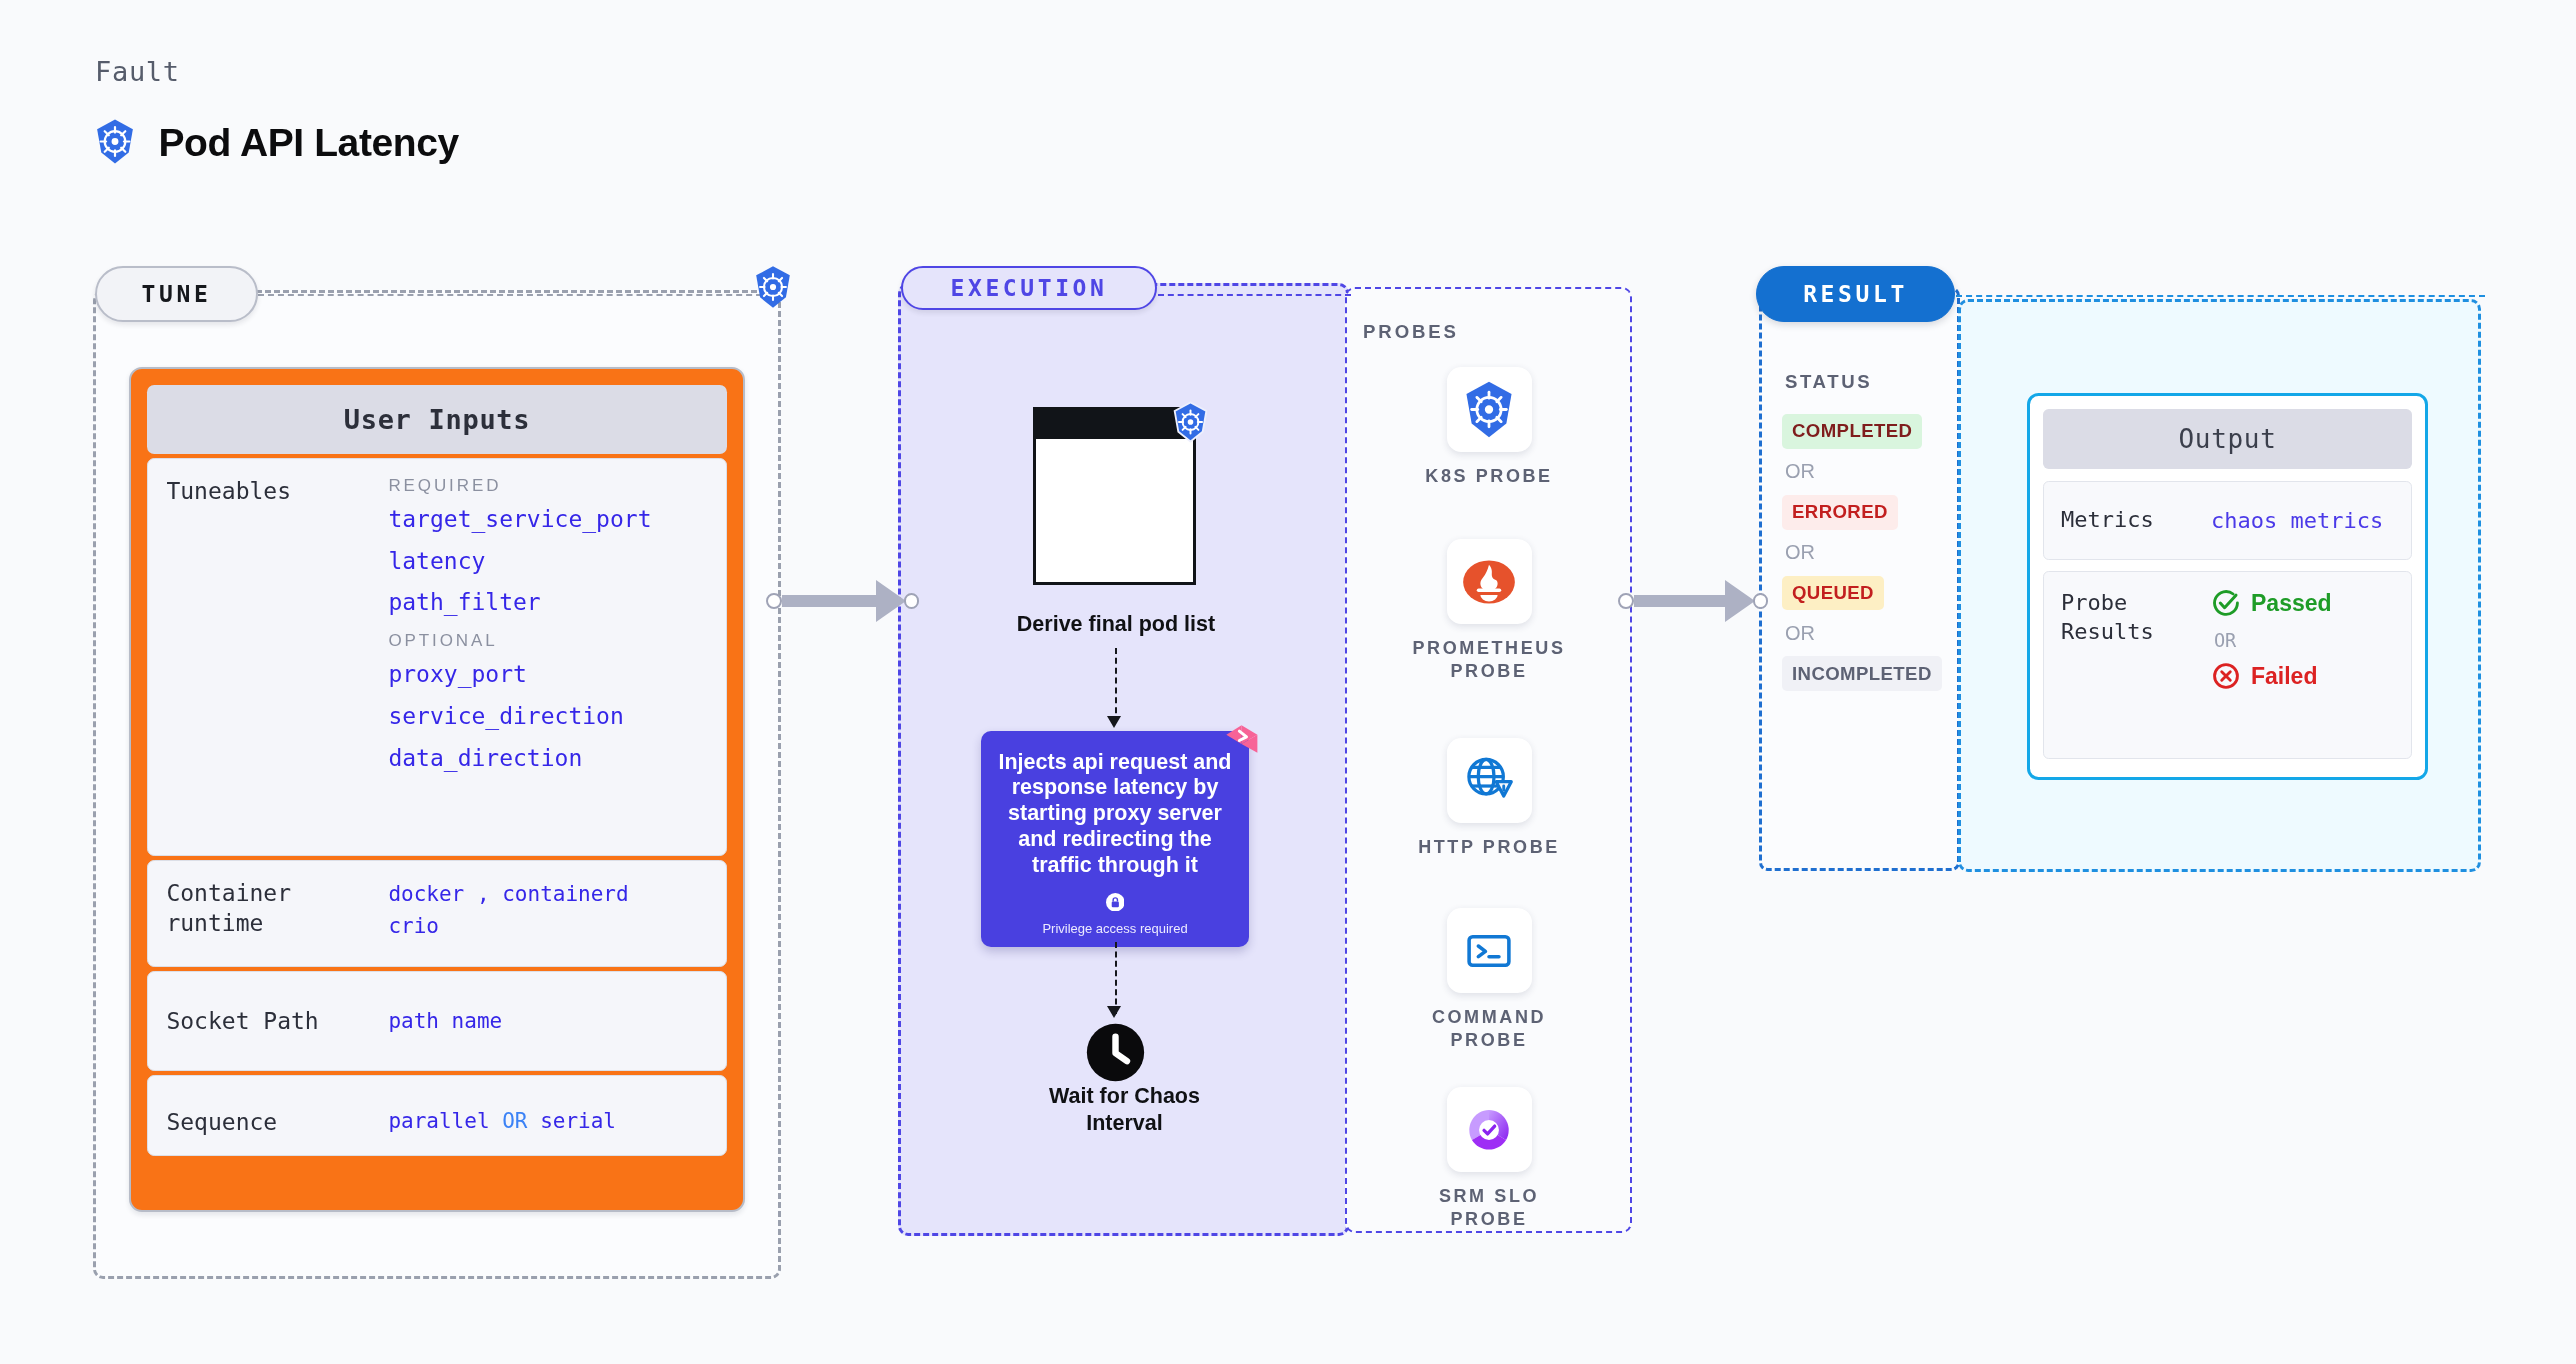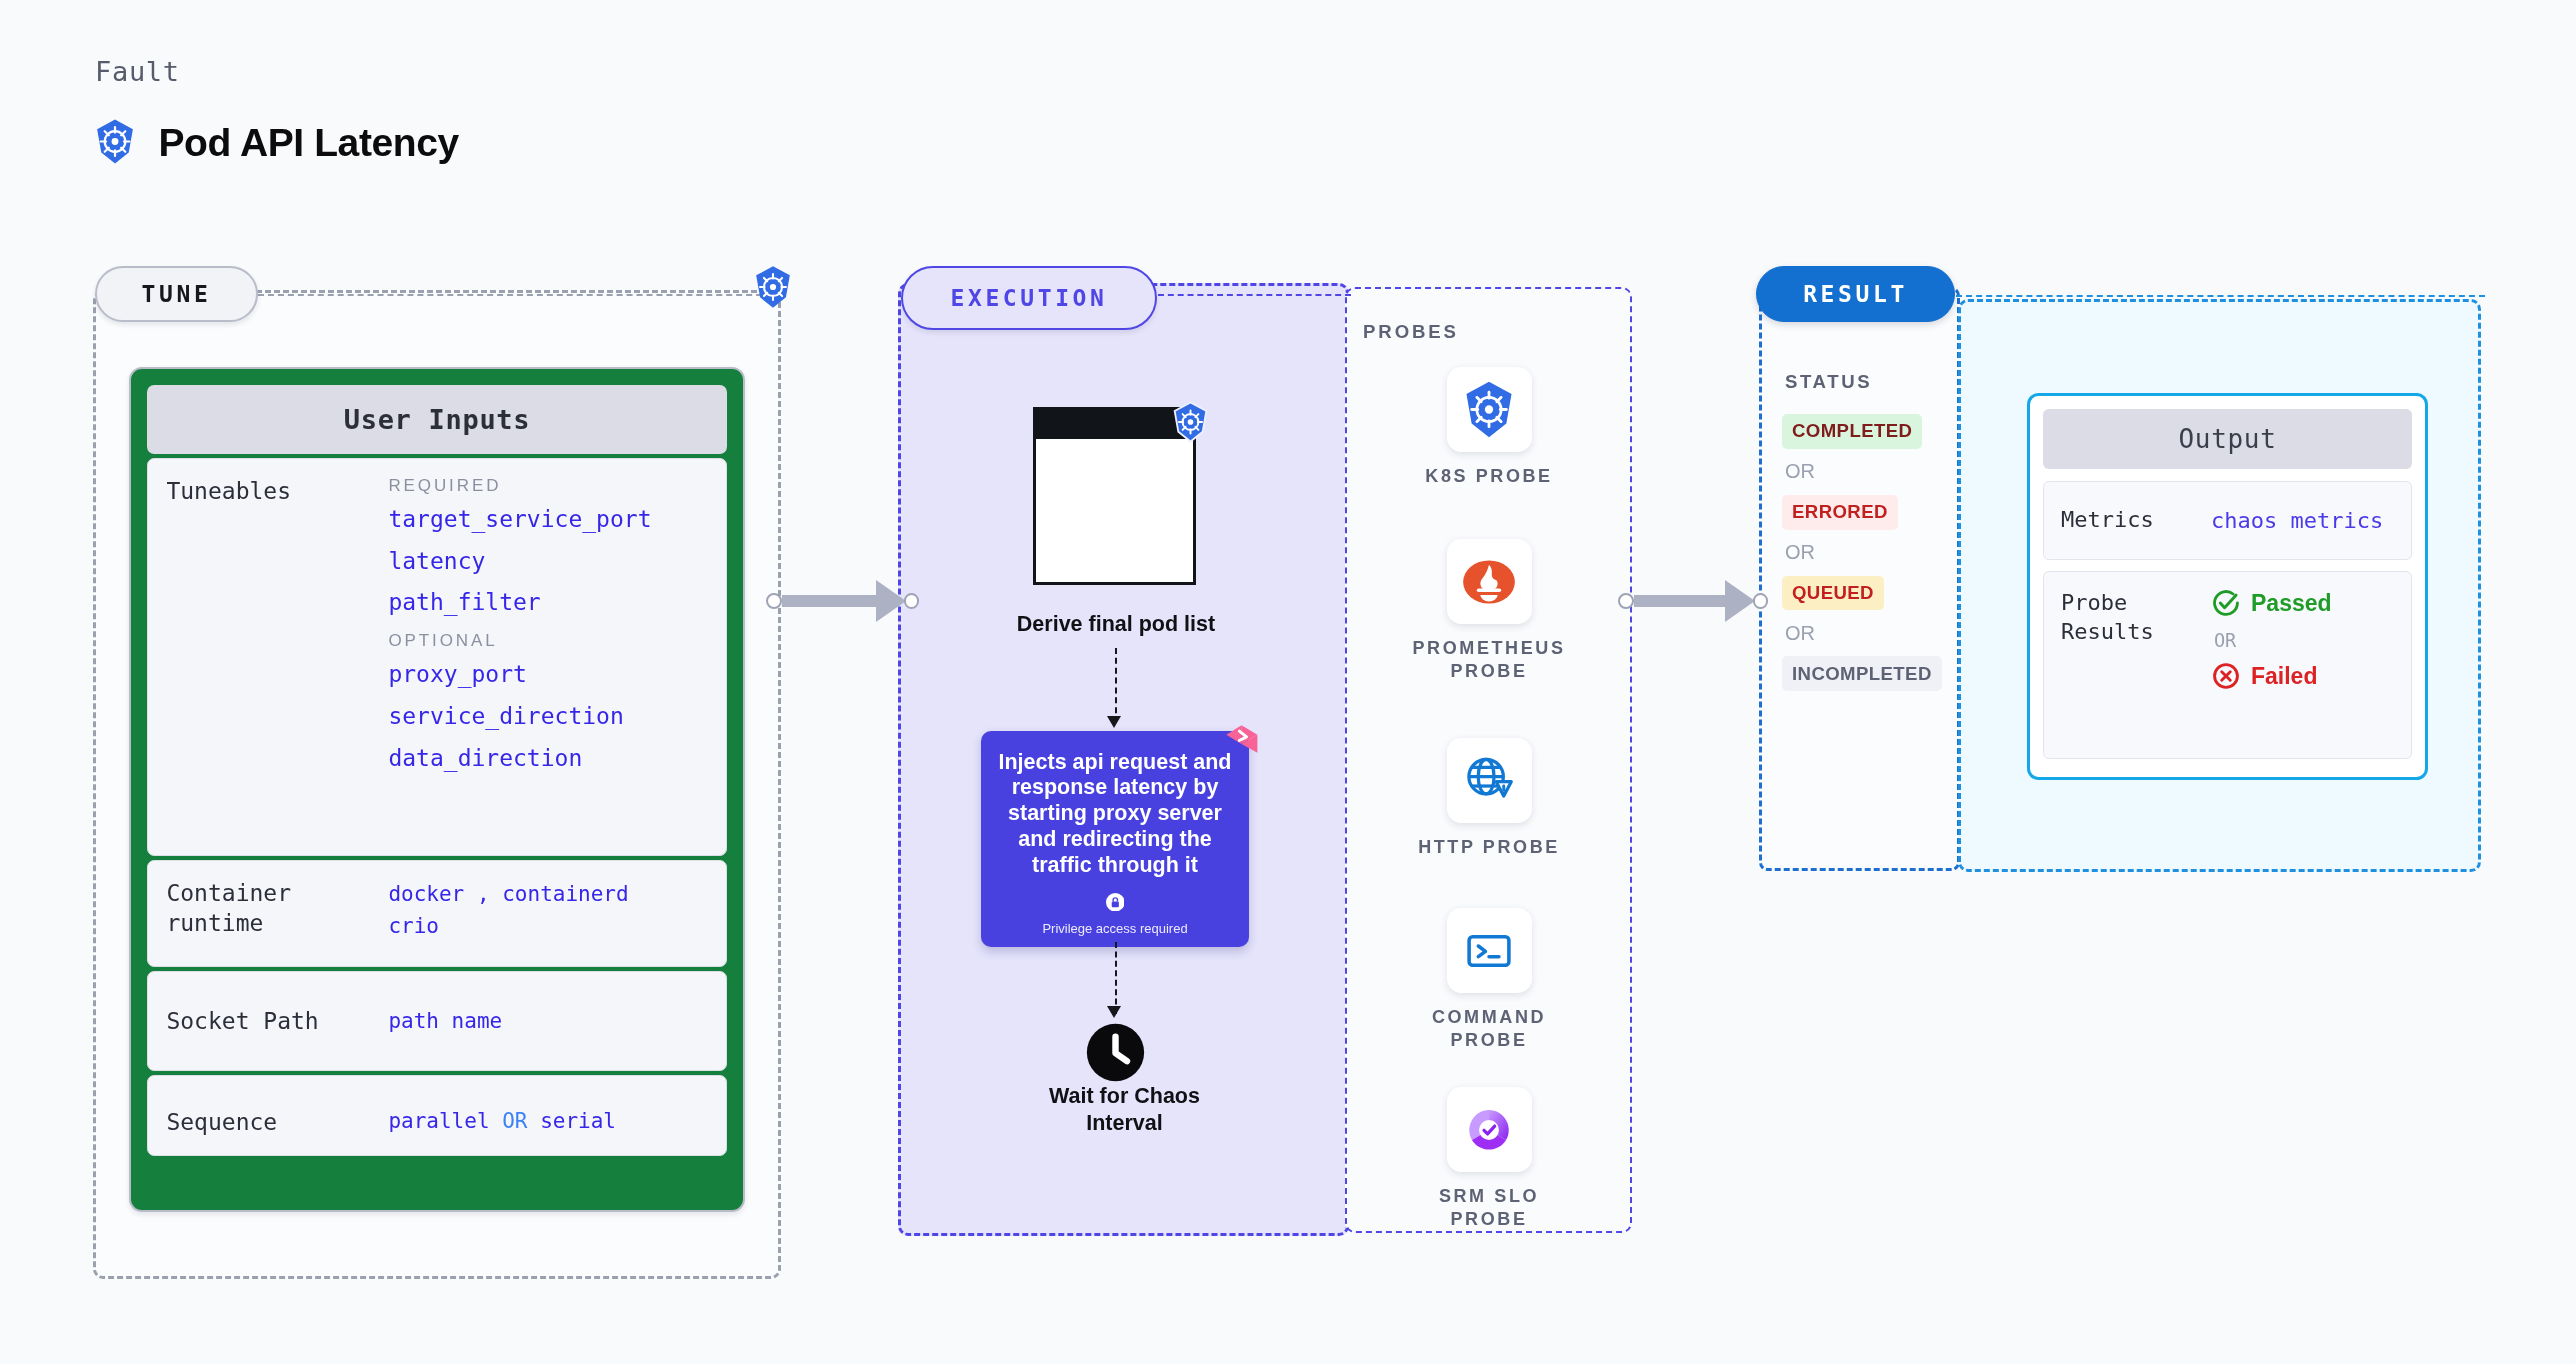--- a/index.html
+++ b/index.html
@@ -54,40 +54,40 @@
     position: absolute; display: flex; align-items: center; justify-content: center;
     border-radius: 716px; font-family: "DejaVu Sans Mono", monospace;
     font-weight: 700; letter-spacing: 3.6px; white-space: nowrap;
   }
   .pill-tune {
     left: 95px; top: 266px; width: 163px; height: 56px;
     background: #f2f3f7; border: 2.1px solid #b9bdc9; color: #16181d;
     font-size: 23px; box-shadow: 0 2.9px 5.7px rgba(25,30,50,.10);
   }
   .pill-exec {
-    left: 901px; top: 266px; width: 256px; height: 64px;
+    left: 901px; top: 266px; width: 256px; height: 44px;
     background: #e5e4fb; border: 2.9px solid #4f46e5; color: #4f46e5;
     font-size: 23px; box-shadow: 0 2.9px 5.7px rgba(25,30,50,.10);
   }
   .pill-result {
     left: 1756px; top: 266px; width: 199px; height: 56px;
     background: #1470d0; border: 1.4px solid #1470d0; color: #ffffff;
     font-size: 23px; box-shadow: 0 2.9px 7.2px rgba(25,30,50,.16);
   }
 
   
   .leader { position: absolute; border-top: 2.9px dashed #9aa0ae; }
   .leader-tune { left: 258px; top: 294px; width: 524px; }
   .leader-exec { left: 1158px; top: 294px; width: 193px; border-top-color: #4f46e5; }
   .leader-result { left: 1956px; top: 295px; width: 529px; border-top-color: #1f8fe0; }
 
   
   .user-inputs {
     position: absolute; left: 129px; top: 367px; width: 616px; height: 845px;
-    background: #15803d; border: 2.1px solid #b7bcc8; border-radius: 13px;
+    background: #f97316; border: 2.1px solid #b7bcc8; border-radius: 13px;
     box-shadow: 0 2.1px 5px rgba(30,35,60,.10); padding: 15.8px;
   }
   .ui-header {
     height: 69px; background: #dbdce6; border-radius: 7.2px;
     display: flex; align-items: center; justify-content: center;
     font-family: "DejaVu Sans Mono", monospace; font-size: 27px;
     font-weight: 700; color: #2c2f3a; letter-spacing: 0.7px;
   }
   .ui-box {
     margin-top: 4px; background: #f5f6fa; border: 1.4px solid #dcdfe7;

